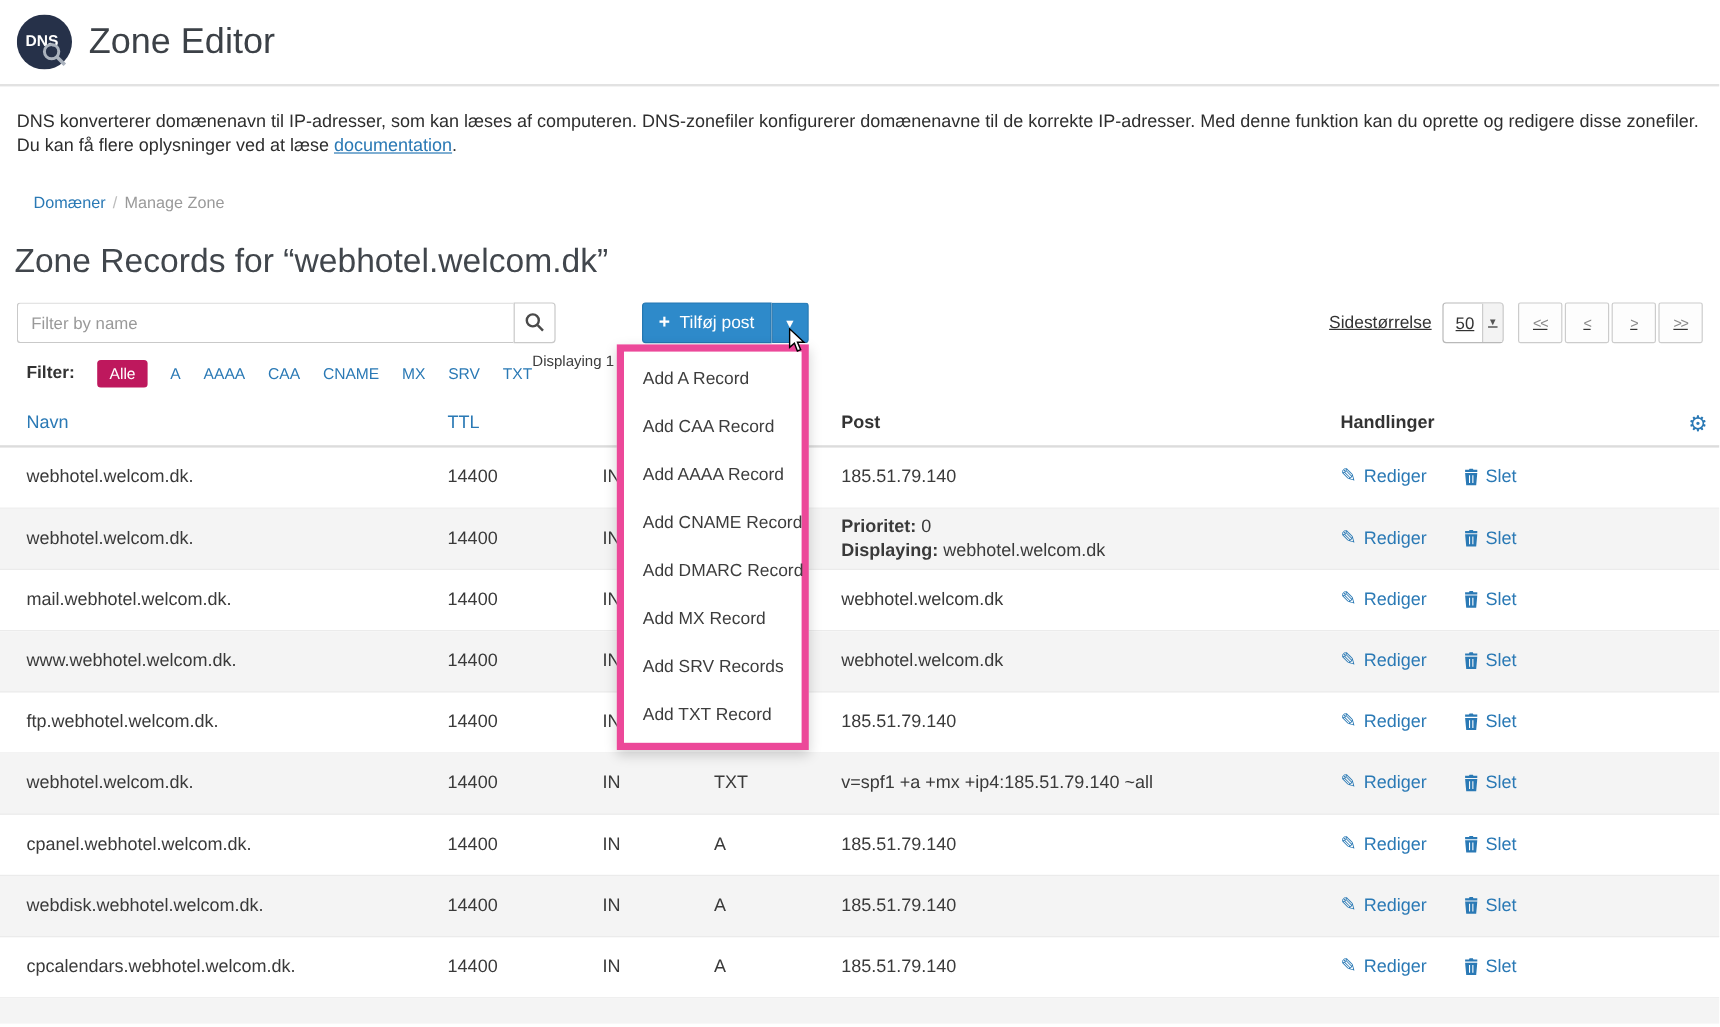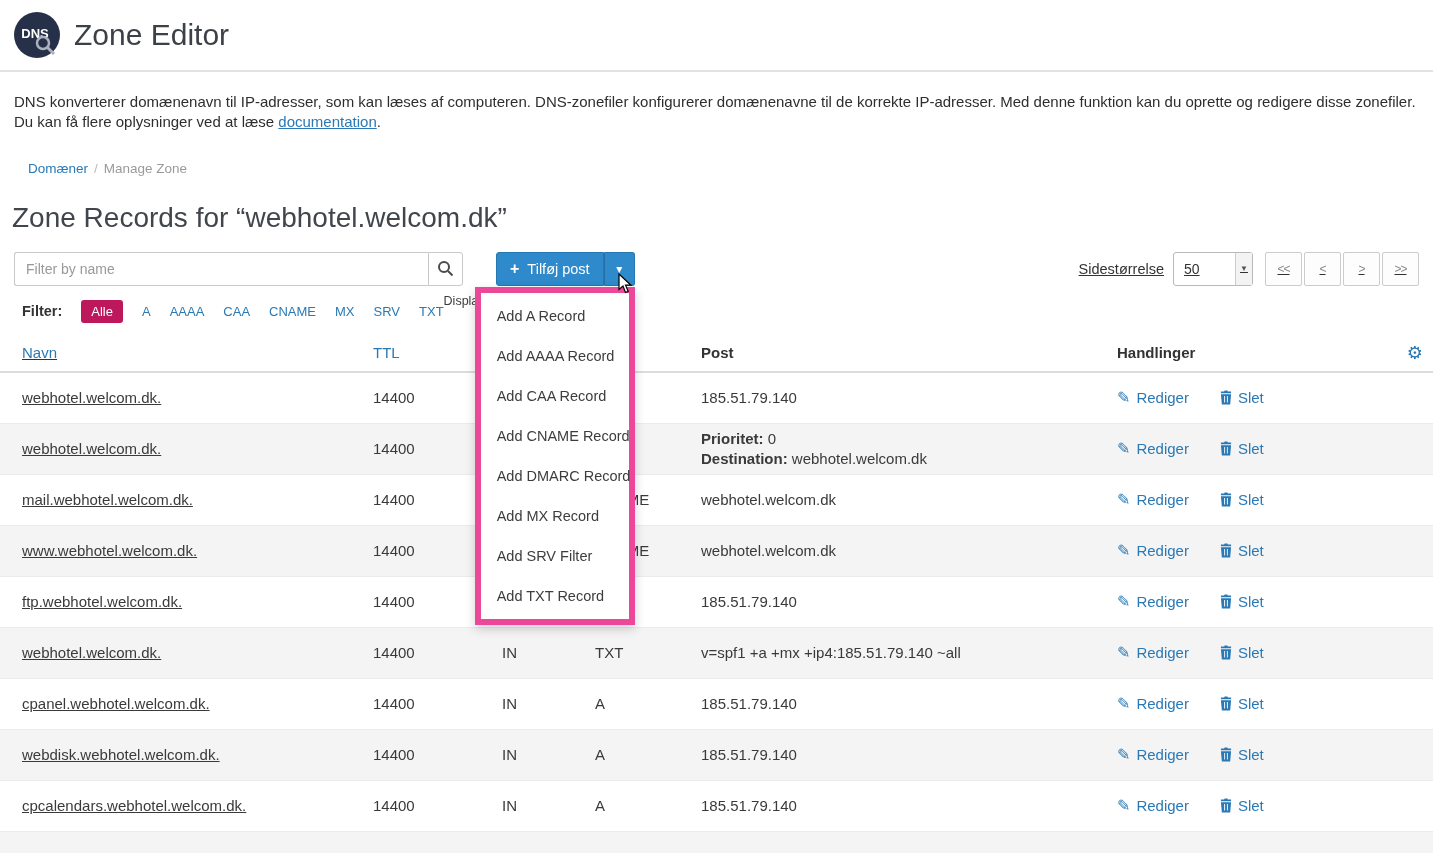--- a/index.html
+++ b/index.html
@@ -21,51 +21,51 @@
 
   
   .breadcrumb { margin:28px 14px 0 28px; font-size:13.5px; color:#9a9a9a; }
   .breadcrumb a { text-decoration:none; }
   .breadcrumb .sep { margin:0 6px; color:#bbb; }
 
   
   .page-title { margin:26px 12px 0; font-size:28px; font-weight:400; color:#41464c; }
 
   
-  .toolbar { display:flex; align-items:center; margin:18px 14px 0; }
+  .toolbar { display:flex; align-items:center; margin:18px 14px 0;gap:39px; }
   .filter-group { display:flex; width:449px; height:34px; }
   .filter-input { flex:1; border:1px solid #c9c9c9; border-right:none; border-radius:3px 0 0 3px; padding:0 11px; font-size:14px; color:#555; outline:none; font-family:inherit; }
   .filter-input::placeholder { color:#999; }
   .search-btn { width:35px; border:1px solid #c9c9c9; background:#fff; border-radius:0 3px 3px 0; display:flex; align-items:center; justify-content:center; cursor:pointer; }
 
   .btn-split { position:relative; margin-left:33px; display:flex; height:34px; }
   .btn-main { background:#2e8aca; border:1px solid #2577b1; color:#fff; font-size:14.5px; padding:0 13px; border-radius:3px 0 0 3px; display:flex; align-items:center; gap:8px; cursor:pointer; font-family:inherit; }
   .plus { font-size:16px; font-weight:bold; }
   .btn-caret { width:31px; background:#2e8aca; border:1px solid #2577b1; border-left-color:#256fa5; color:#fff; border-radius:0 3px 3px 0; font-size:12px; display:flex; align-items:center; justify-content:center; cursor:pointer; }
 
   .toolbar-right { margin-left:auto; display:flex; align-items:center;text-decoration:underline; }
   .pagesize-label { font-size:14.5px; color:#333; margin-right:9px; }
-  .select-box { width:80px; height:34px; border:1px solid #b9b9b9; border-radius:3px; background:#fff; display:flex; align-items:stretch; cursor:pointer; }
+  .select-box { width:51px; height:34px; border:1px solid #b9b9b9; border-radius:3px; background:#fff; display:flex; align-items:stretch; cursor:pointer; }
   .select-value { flex:1; display:flex; align-items:center; padding-left:10px; font-size:14px; color:#333; }
   .select-caret { width:17px; border-left:1px solid #ccc; background:#f3f3f3; display:flex; align-items:center; justify-content:center; font-size:8px; color:#555; }
   .pager { display:flex; margin-left:10px; }
   .pg { min-width:37px; height:34px; border:1px solid #ccc; background:#fdfdfd; color:#8a8a8a; font-size:12px; display:flex; align-items:center; justify-content:center; margin-left:2px; border-radius:2px; letter-spacing:-1px; cursor:pointer; font-family:inherit; }
 
   
   .subbar { display:flex; justify-content:flex-start; align-items:flex-start; margin:8px 14px 0 22px; }
   .filter-pills { display:flex; align-items:center; gap:19px; margin-top:6px; }
   .filter-label { font-size:14.5px; font-weight:bold; color:#333; }
   .pill-active { background:#be185d; color:#fff; padding:4px 10px; border-radius:3px; font-size:13px; text-decoration:none; }
   .pill { color:#2a79b5; font-size:13px; text-decoration:none; }
   .displaying { font-size:12.5px; color:#3c3c3c; }
 
   
   .ztable { margin-top:12px; }
   .thead { display:flex; align-items:center; height:38px; border-bottom:2px solid #dcdcdc; font-size:15px; }
-  .col-name { width:373px; padding-left:22px;text-decoration:underline; }
+  .col-name { width:373px; padding-left:22px; }
   .col-ttl { width:129px; }
   .col-class { width:93px; }
   .col-type { width:106px; }
   .col-post { width:411px; }
   .col-actions { flex:1; display:flex; align-items:center; gap:31px; padding-left:5px; }
   .thead .col-actions { justify-content:space-between; padding-right:10px; gap:0; }
   .th-link { color:#2a79b5; text-decoration:none; }
   .th-plain { font-weight:bold; color:#333; }
   .gear { font-size:18px; color:#2a79b5; cursor:pointer; line-height:1; }
 
@@ -125,26 +125,26 @@
       <button class="btn-main">
         <span class="plus">+</span>
         <span>Tilføj post</span>
       </button>
       <button class="btn-caret">
         <span>▾</span>
       </button>
 
       <div class="dropdown-menu">
         <div class="menu-item">Add A Record</div>
+        <div class="menu-item">Add CAA Record</div>
         <div class="menu-item">Add AAAA Record</div>
-        <div class="menu-item">Add CAA Record</div>
         <div class="menu-item">Add CNAME Record</div>
         <div class="menu-item">Add DMARC Record</div>
         <div class="menu-item">Add MX Record</div>
-        <div class="menu-item">Add SRV Filter</div>
+        <div class="menu-item">Add SRV Records</div>
         <div class="menu-item">Add TXT Record</div>
       </div>
 
       <svg class="cursor" width="15" height="22" viewBox="0 0 15 22">
         <path d="M1 1 L1 16.5 L5 13 L7.5 19.5 L10.2 18.4 L7.6 12.2 L13 12.2 Z" fill="#ffffff" stroke="#000000" stroke-width="1.2"></path>
       </svg>
     </div>
 
     <div class="toolbar-right">
       <span class="pagesize-label">Sidestørrelse</span>
@@ -209,21 +209,21 @@
       </div>
     </div>
 
     <div class="trow alt">
       <div class="col-name">webhotel.welcom.dk.</div>
       <div class="col-ttl">14400</div>
       <div class="col-class">IN</div>
       <div class="col-type">MX</div>
       <div class="col-post mx-post">
         <div><span class="post-bold">Prioritet:</span> <span>0</span></div>
-        <div><span class="post-bold">Destination:</span> <span>webhotel.welcom.dk</span></div>
+        <div><span class="post-bold">Displaying:</span> <span>webhotel.welcom.dk</span></div>
       </div>
       <div class="col-actions">
         <a class="action-link" href="#">
             <span class="icon-pencil">✎</span>
             <span>Rediger</span>
           </a>
         <a class="action-link" href="#">
             <svg width="12" height="15" viewBox="0 0 13 15">
               <path fill="#2a79b5" d="M1 4h11l-1 11H2L1 4zm3.5 2v7h1V6h-1zm3 0v7h1V6h-1zM4.5 1 5 0h3l.5 1H12v2H1V1h3.5z"></path>
             </svg>

